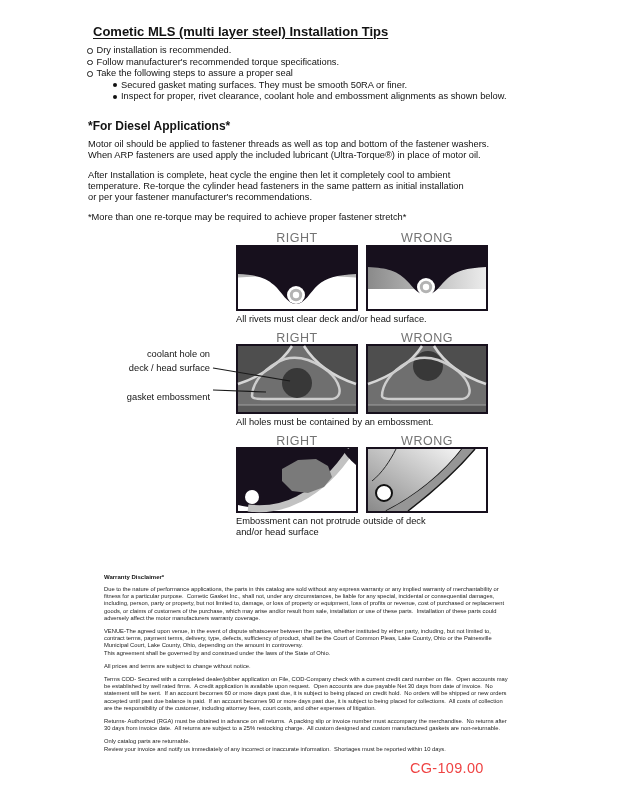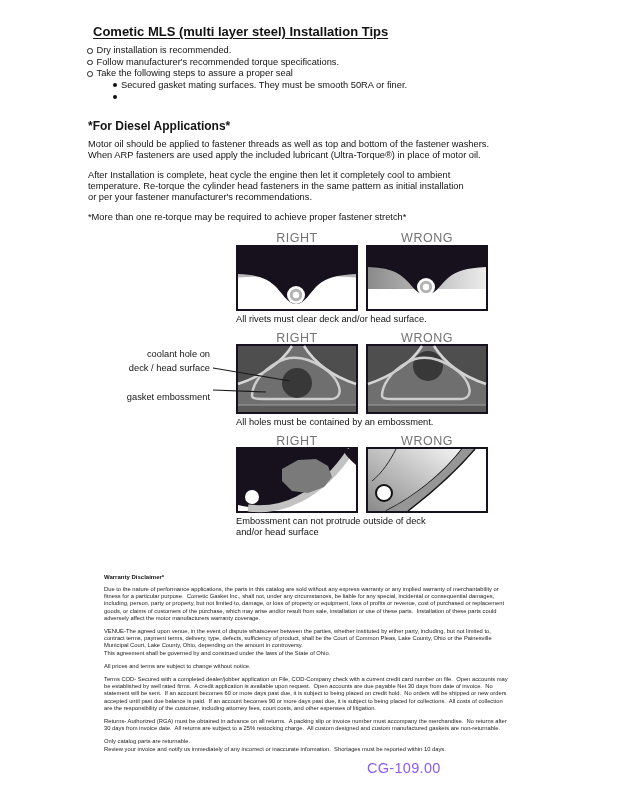--- a/index.html
+++ b/index.html
@@ -35,21 +35,21 @@
   .row2{left:236px;top:331px;} .row2 .dg-cap{top:86px;width:300px;}
   .row3{left:236px;top:434px;} .row3 .dg-cap{top:82px;width:230px;}
   .hole-labels{left:96px;top:347px;width:114px;text-align:right;font-size:9.3px;line-height:14px;}
   .hole-labels .lab1{white-space:pre;}
   .hole-labels .lab2{margin-top:15px;white-space:nowrap;}
   .leaders{left:0;top:0;pointer-events:none;}
   
   .footer{left:104px;top:574px;width:440px;}
   .footer h3{font-size:6px;font-weight:bold;margin:0 0 6px;}
   .footer p{font-size:5.8px;line-height:7.2px;margin:0 0 6px;white-space:pre;color:#222;}
-  .page-number{left:367px;top:760px;font-size:14.5px;letter-spacing:.3px;color:#8b5cf6;}
+  .page-number{left:410px;top:760px;font-size:14.5px;letter-spacing:.3px;color:#ef4444;}
 </style>
 </head>
 <body>
 
 <div class="abs tips">
   <h1 class="page-title">Cometic MLS (multi layer steel) Installation Tips</h1>
   <div class="bullet">
     <span class="b-open"></span>
     <span class="txt">Dry installation is recommended.</span>
   </div>
@@ -60,20 +60,21 @@
   <div class="bullet">
     <span class="b-open"></span>
     <span class="txt">Take the following steps to assure a proper seal</span>
   </div>
   <div class="bullet sub">
     <span class="b-fill"></span>
     <span class="txt">Secured gasket mating surfaces.  They must be smooth 50RA or finer.</span>
   </div>
   <div class="bullet sub">
     <span class="b-fill"></span>
+    <span class="txt">Inspect for proper, rivet clearance, coolant hole and embossment alignments as shown below.</span>
   </div>
 </div>
 
 <div class="abs diesel">
   <h2>*For Diesel Applications*</h2>
   <p>Motor oil should be applied to fastener threads as well as top and bottom of the fastener washers.
 When ARP fasteners are used apply the included lubricant (Ultra-Torque®) in place of motor oil.</p>
   <p>After Installation is complete, heat cycle the engine then let it completely cool to ambient
 temperature. Re-torque the cylinder head fasteners in the same pattern as initial installation
 or per your fastener manufacturer's recommendations.</p>

